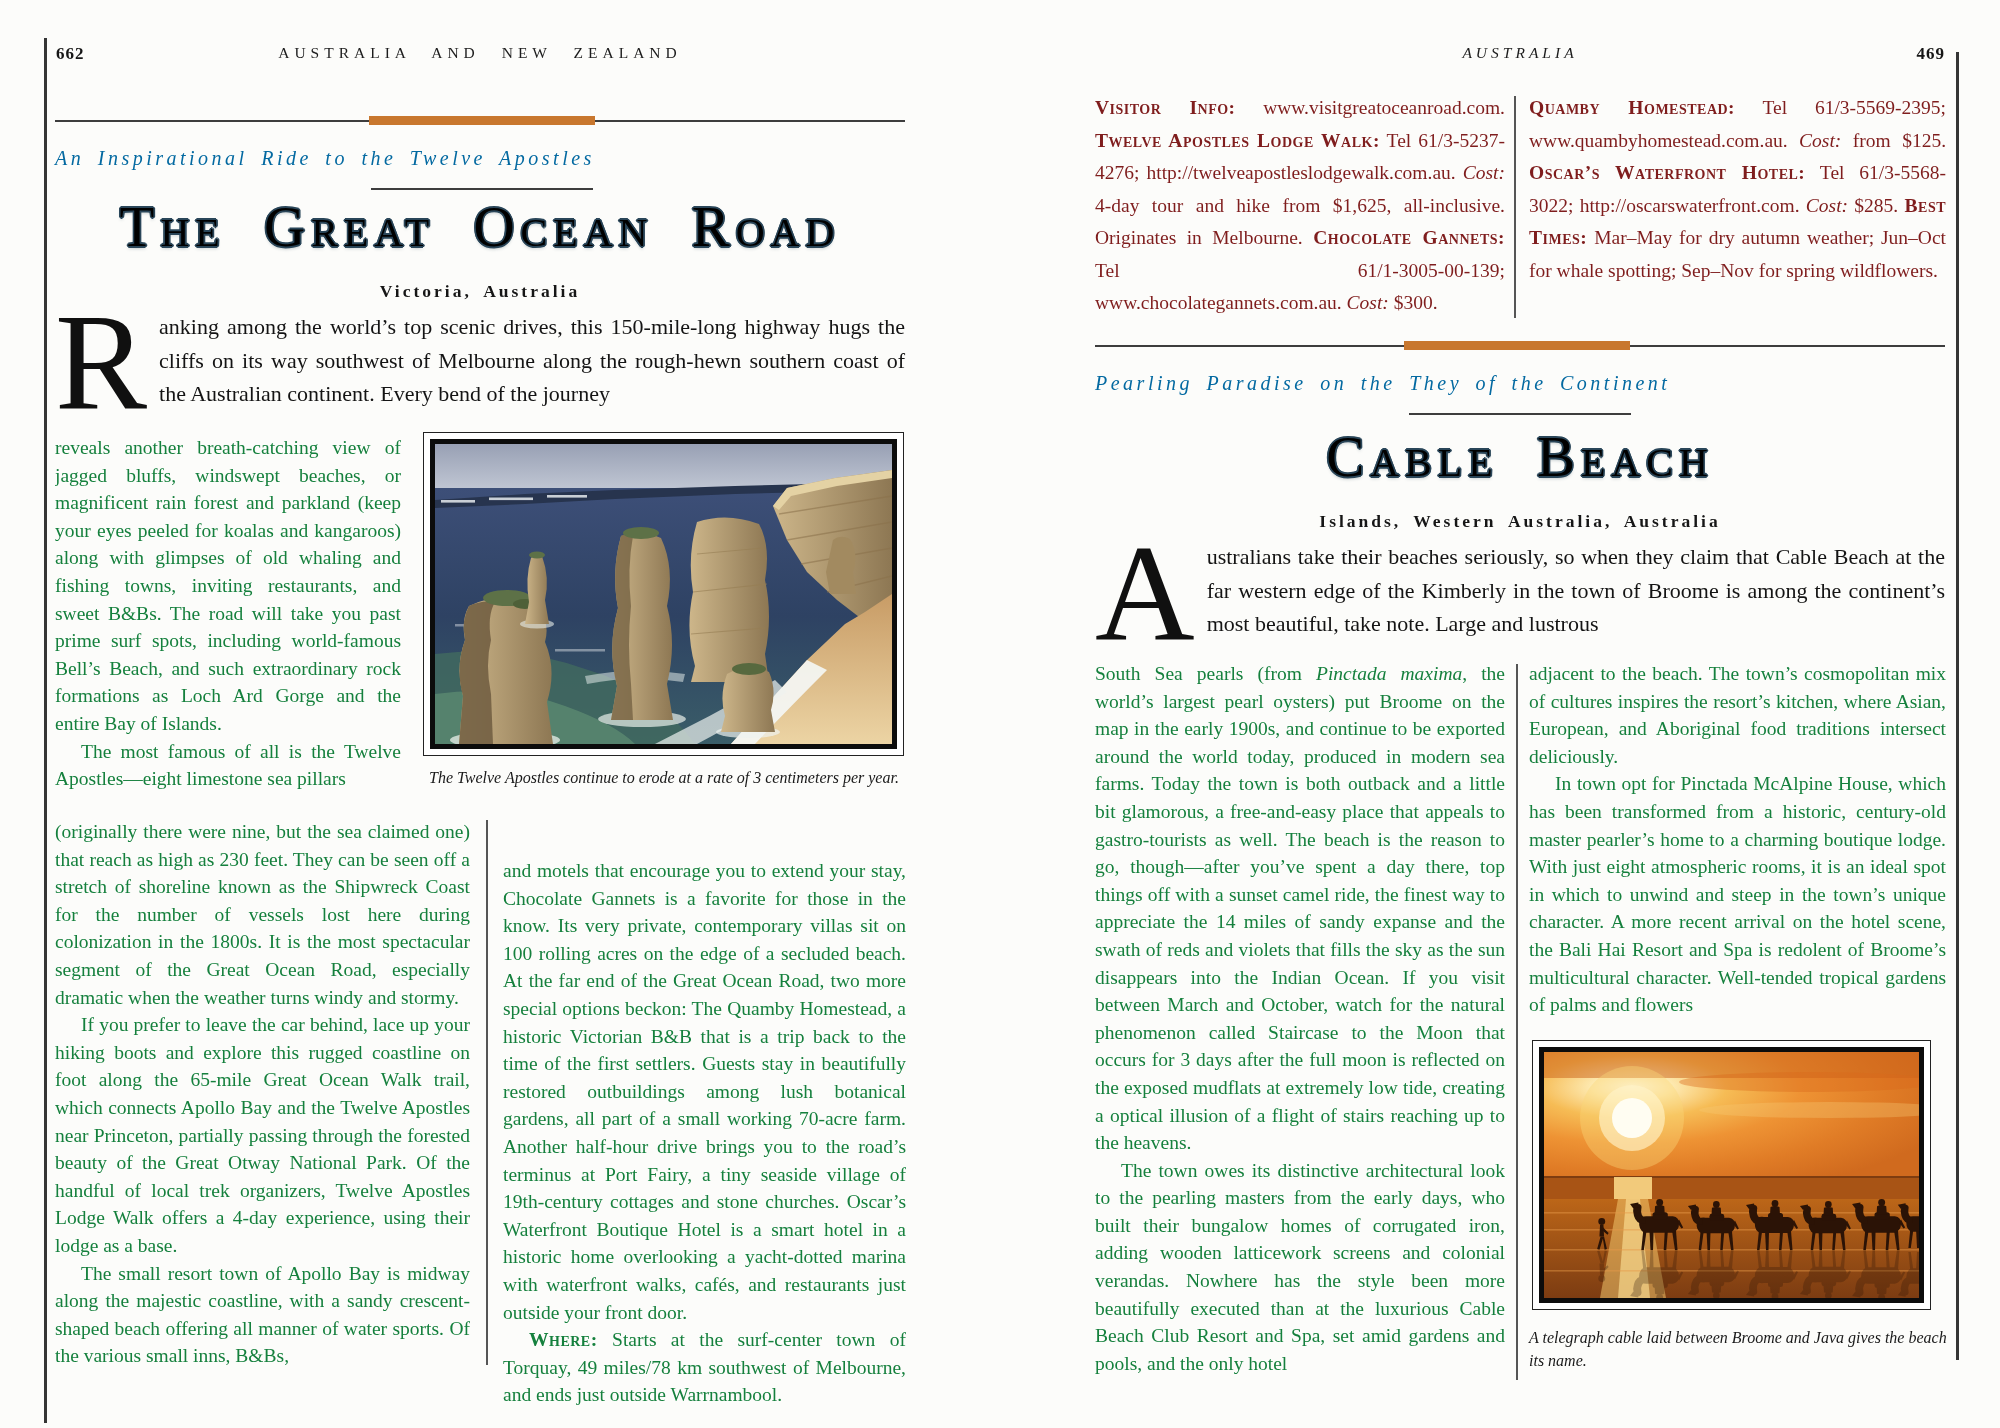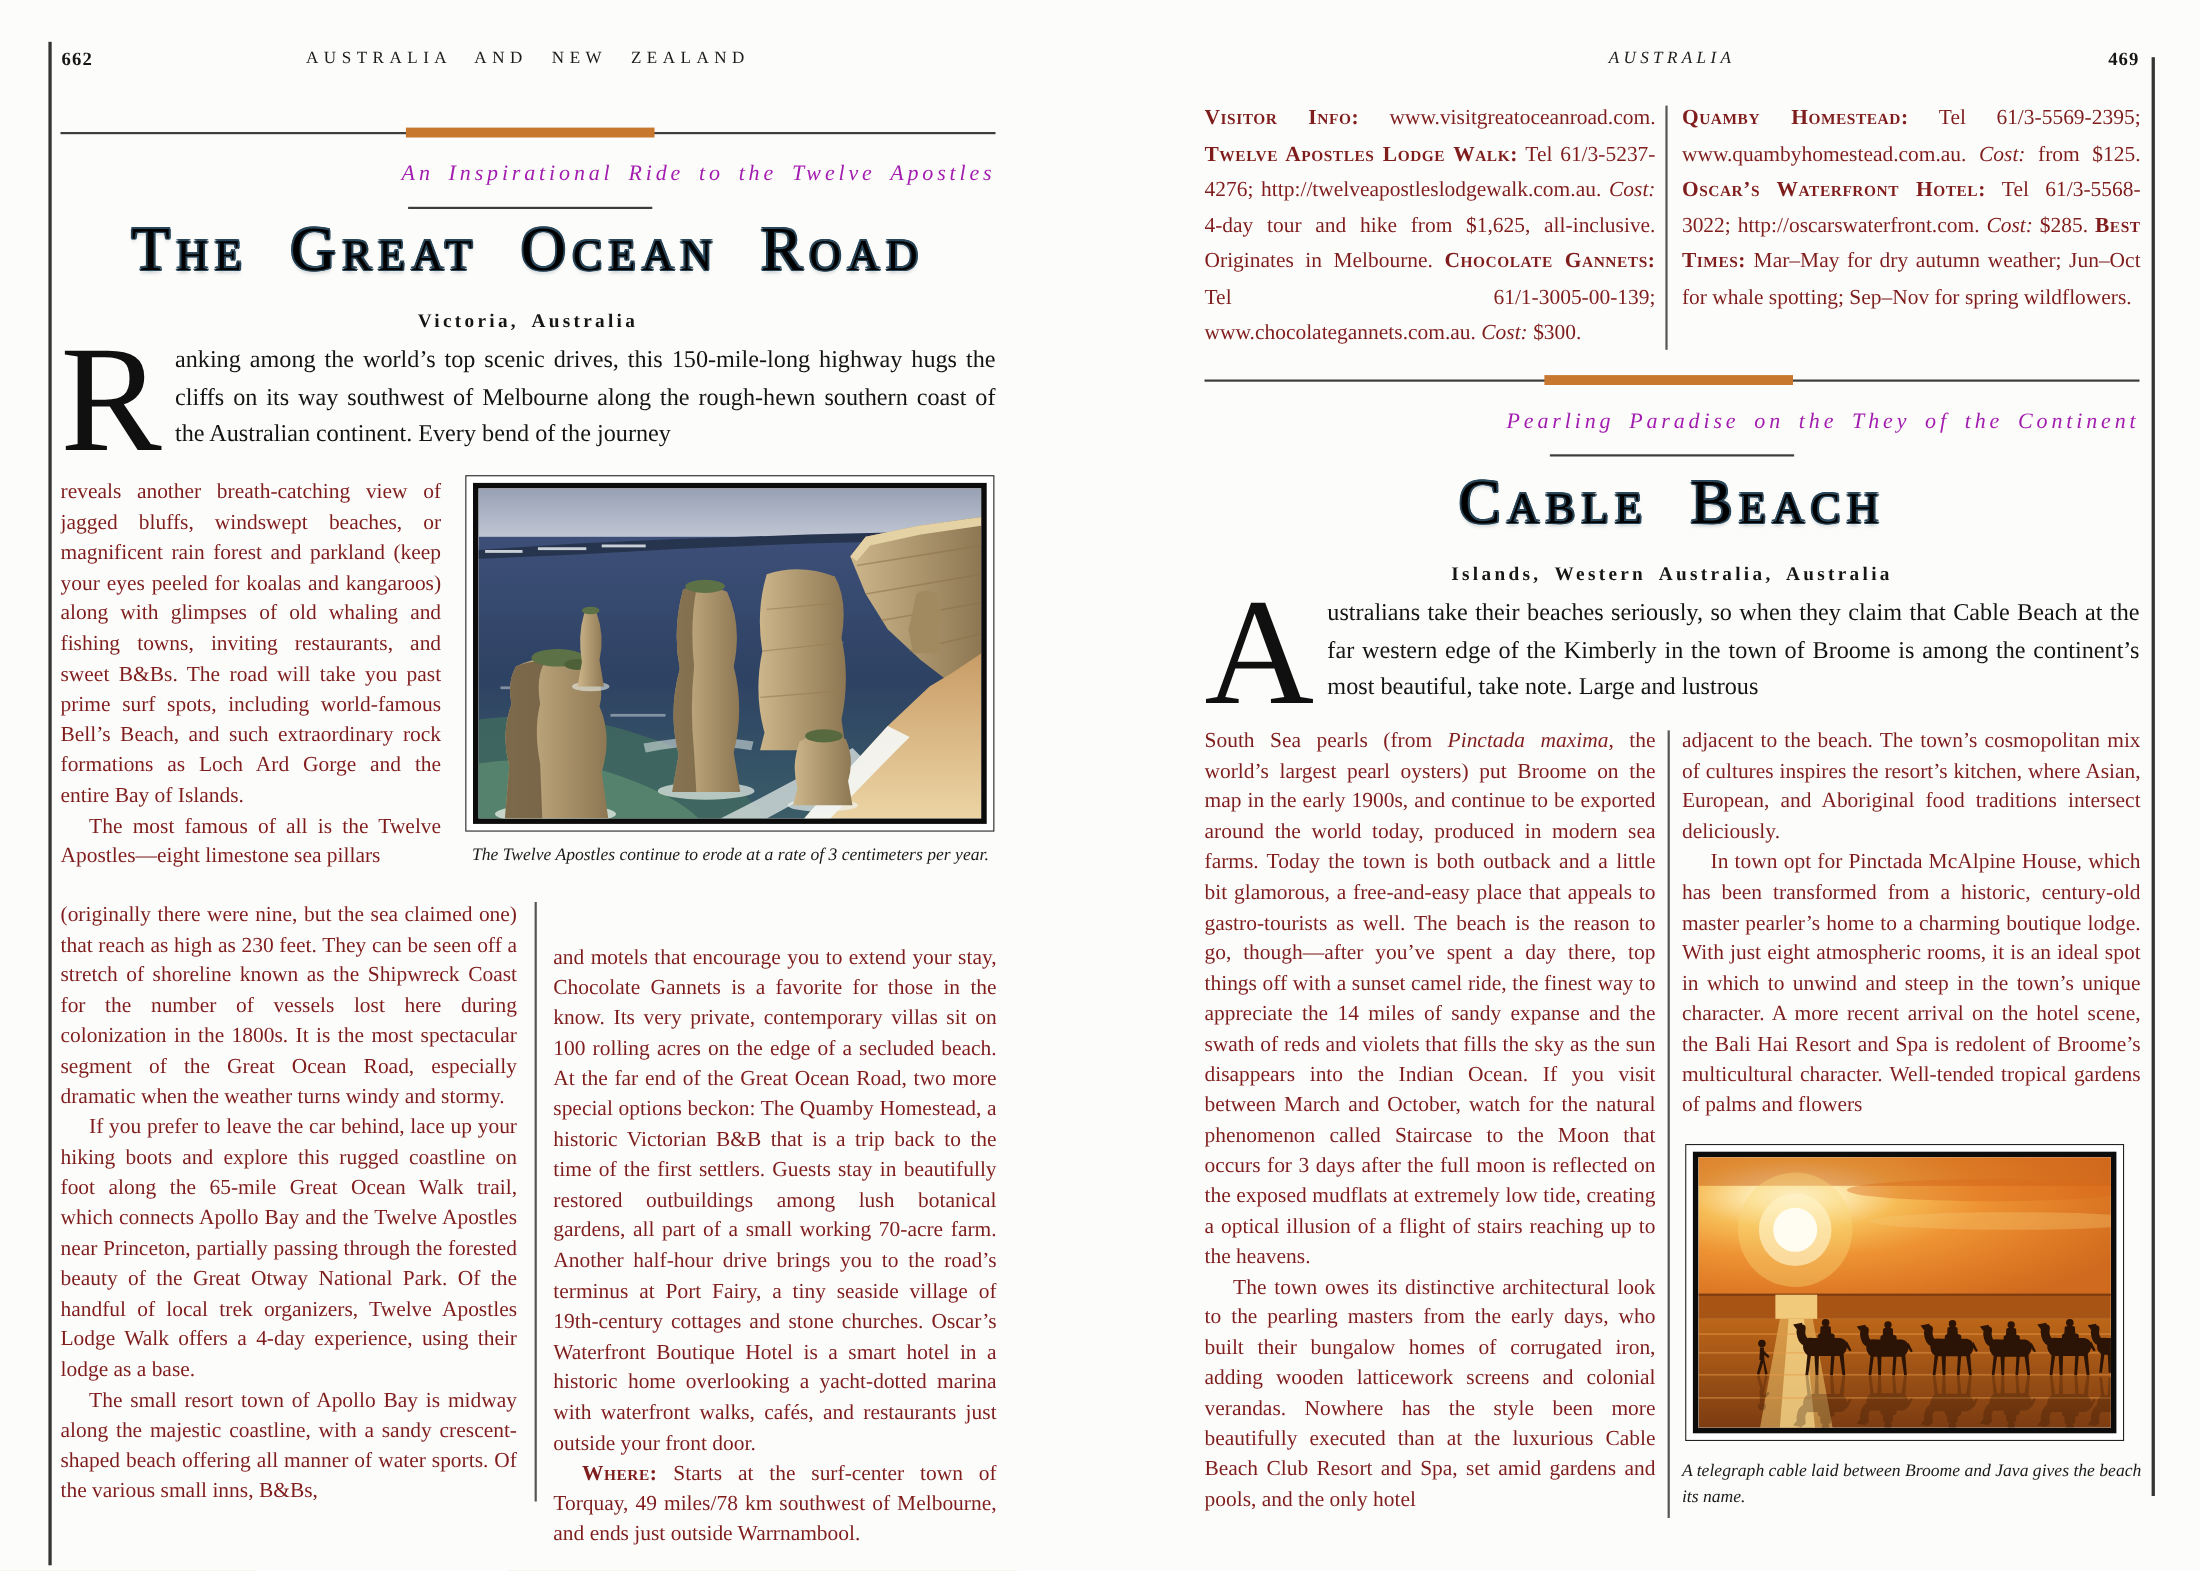--- a/index.html
+++ b/index.html
@@ -13,36 +13,36 @@
   
   .hr{background:#3d3d3d;height:2px;}
   .vr{background:#555;width:1.5px;}
   .edge{background:#353535;width:2.5px;}
   .orangebar{height:9px;}
   .kickrule{height:2px;background:#3d3d3d;}
   
   .pageno{font-weight:bold;font-size:17px;letter-spacing:1px;}
   .runhead{font-size:15.5px;letter-spacing:5px;word-spacing:13px;color:#1c1c1c;text-align:center;}
   .runhead.it{font-style:italic;letter-spacing:4px;word-spacing:6px;}
-  .kicker{font-style:italic;font-size:20px;letter-spacing:3.5px;word-spacing:5px;text-align:right;color:#a21caf;}
+  .kicker{font-style:italic;font-size:20px;letter-spacing:3.5px;word-spacing:5px;text-align:left;color:#0369a1;}
   .bigtitle{
     font-variant:small-caps;font-size:57px;letter-spacing:6px;word-spacing:18px;
     text-align:center;white-space:nowrap;
     color:#000000;
     text-shadow:
       -1.7px 0 0 #2a4659, 1.7px 0 0 #2a4659, 0 -1.7px 0 #2a4659, 0 1.7px 0 #2a4659,
       -1.2px -1.2px 0 #2a4659, 1.2px -1.2px 0 #2a4659, -1.2px 1.2px 0 #2a4659, 1.2px 1.2px 0 #2a4659,
       0 3px 3px rgba(42,70,89,.25);
   }
   .location{font-weight:bold;font-size:17.5px;letter-spacing:3px;word-spacing:5px;text-align:center;}
   
   .lead{font-size:22px;line-height:33.5px;text-align:justify;color:#141414;}
   .dropcap{float:left;font-size:138px;line-height:97px;padding:4px 12px 0 0;color:#101010;}
   
-  .bodytext{font-size:19.5px;line-height:27.6px;text-align:justify;color:#7f1d1d;overflow:hidden;}
+  .bodytext{font-size:19.5px;line-height:27.6px;text-align:justify;color:#15803d;overflow:hidden;}
   .bodytext p{margin:0;}
   .bodytext p.ind{text-indent:26px;}
   .infotext{font-size:19.5px;line-height:32.5px;text-align:justify;color:#7f1d1d;overflow:hidden;font-family:Liberation Serif, serif;}
   .infotext p{margin:0;}
   .sc{font-variant:small-caps;font-weight:bold;letter-spacing:.5px;}
   .it{font-style:italic;}
   
   .photoframe{border:1.5px solid #222;background:#fff;padding:6px;box-sizing:content-box;}
   .photoinner{border:5px solid #0c0c0c;line-height:0;font-size:0;}
   .caption{font-style:italic;font-size:16px;line-height:23px;color:#1a1a1a;}

